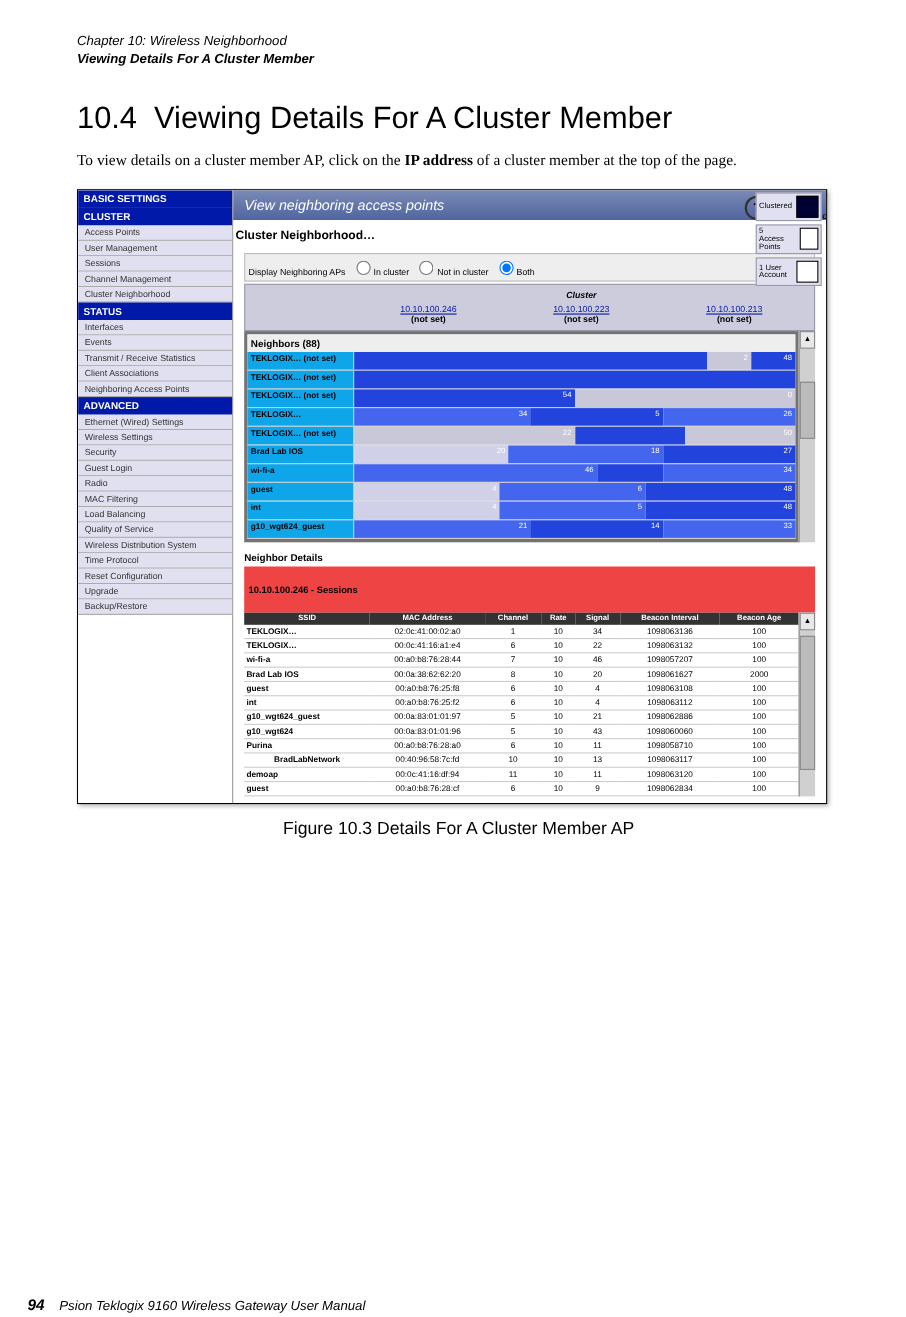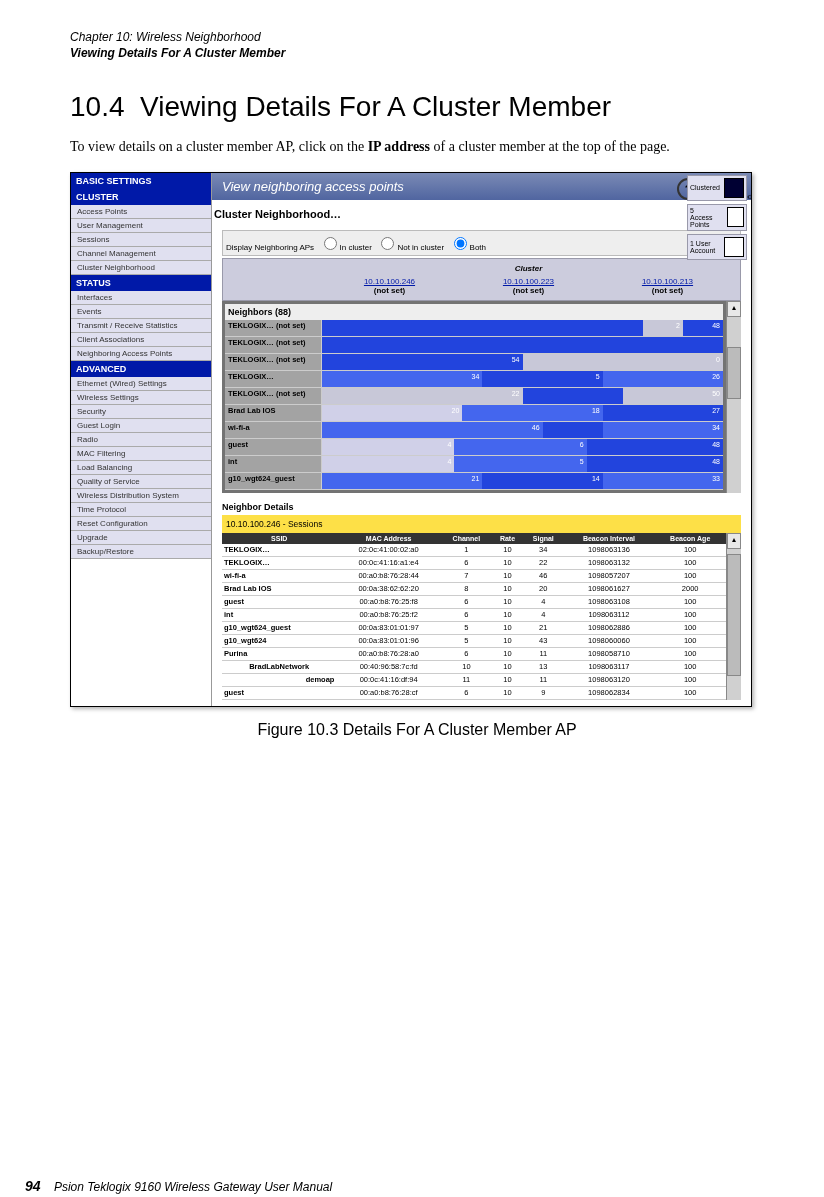--- a/index.html
+++ b/index.html
@@ -15,33 +15,33 @@
 .nav-item{background:#e0e0f0;padding:2px 6px;border-bottom:1px solid #aaa;color:#333;font-size:8px}
 .main-panel{flex:1;padding:0;position:relative}
 .title-bar{background:linear-gradient(#7a8ab5,#5065a0);color:#fff;font-style:italic;padding:6px 10px;font-size:13px}
 .subhead{font-weight:bold;padding:8px 2px;font-size:11px}
 .filter-bar{background:#eee;border:1px solid #bbb;padding:3px;font-size:8px;text-align:left;margin:2px 10px}
 .cluster-head{background:#ccd;border:1px solid #99a;padding:2px;margin:0 10px}
 .cluster-head td{font-size:8px;text-align:center}
 .neighbors-box{margin:0 10px;border:3px solid #737373}
 .nb-head{background:#eee;padding:3px;font-weight:bold;font-size:9px}
 .nb-row{display:flex;border-bottom:1px solid #ccc;height:16px;align-items:stretch;font-size:8px}
-.nb-label{width:90px;padding:2px 3px;font-weight:bold;background:#a3a3a3;border-right:1px solid #ccc;font-size:7.5px;line-height:1}
+.nb-label{width:90px;padding:2px 3px;font-weight:bold;background:#0ea5e9;border-right:1px solid #ccc;font-size:7.5px;line-height:1}
 .nb-bar{flex:1;position:relative;display:flex}
 .bar-seg{height:100%;color:#fff;font-size:7px;text-align:right;padding:2px 3px;box-sizing:border-box}
 .bg-blue{background:#2244dd}
 .bg-gray{background:#c8c8d8}
 .bg-navy{background:#4466ee}
 .bg-lav{background:#d0d0e8}
 .scrollbar{width:14px;background:#d0d0d0;border-left:1px solid #888}
 .scroll-btn{height:14px;background:#e8e8e8;border:1px solid #888;font-size:8px;text-align:center;line-height:12px}
 .scroll-thumb{background:#bbb;border:1px solid #888;height:50px;margin-top:30px}
 .neighbor-details{margin:6px 10px}
 .nd-title{font-weight:bold;font-size:9px;padding:3px 0}
-.nd-link{background:#fde047;padding:4px 4px;font-weight:normal;font-size:8.5px}
+.nd-link{background:#ef4444;padding:16px 4px;font-weight:bold;font-size:8.5px}
 .nd-table{width:100%;border-collapse:collapse;font-size:7.5px}
 .nd-table th{background:#333;color:#fff;padding:2px;font-size:7px}
 .nd-table td{padding:1.5px 2px;border-bottom:1px solid #ccc}
 .nd-table td:first-child{font-weight:bold;text-align:left}
 .nd-table td{text-align:center}
 .right-info{position:absolute;top:2px;right:4px;width:60px;font-size:7px}
 .info-box{border:1px solid #99a;background:#e0e0f0;padding:2px;margin-bottom:3px;display:flex;align-items:center}
 .info-icon{width:18px;height:18px;background:#333;margin-left:auto;border:1px solid #000}
 .help-area{position:absolute;top:4px;right:4px;font-size:8px;display:flex;align-items:center;gap:3px}
 .help-q{width:18px;height:18px;border:2px solid #333;border-radius:50%;display:inline-flex;align-items:center;justify-content:center;font-weight:bold;font-size:11px}
@@ -343,21 +343,21 @@
                   <tr>
                     <td style="text-align: center;">BradLabNetwork</td>
                     <td>00:40:96:58:7c:fd</td>
                     <td>10</td>
                     <td>10</td>
                     <td>13</td>
                     <td>1098063117</td>
                     <td>100</td>
                   </tr>
                   <tr>
-                    <td style="text-align: right;">demoap</td>
+                    <td style="text-align: left;">demoap</td>
                     <td>00:0c:41:16:df:94</td>
                     <td>11</td>
                     <td>10</td>
                     <td>11</td>
                     <td>1098063120</td>
                     <td>100</td>
                   </tr>
                   <tr>
                     <td style="text-align: left;">guest</td>
                     <td>00:a0:b8:76:28:cf</td>

